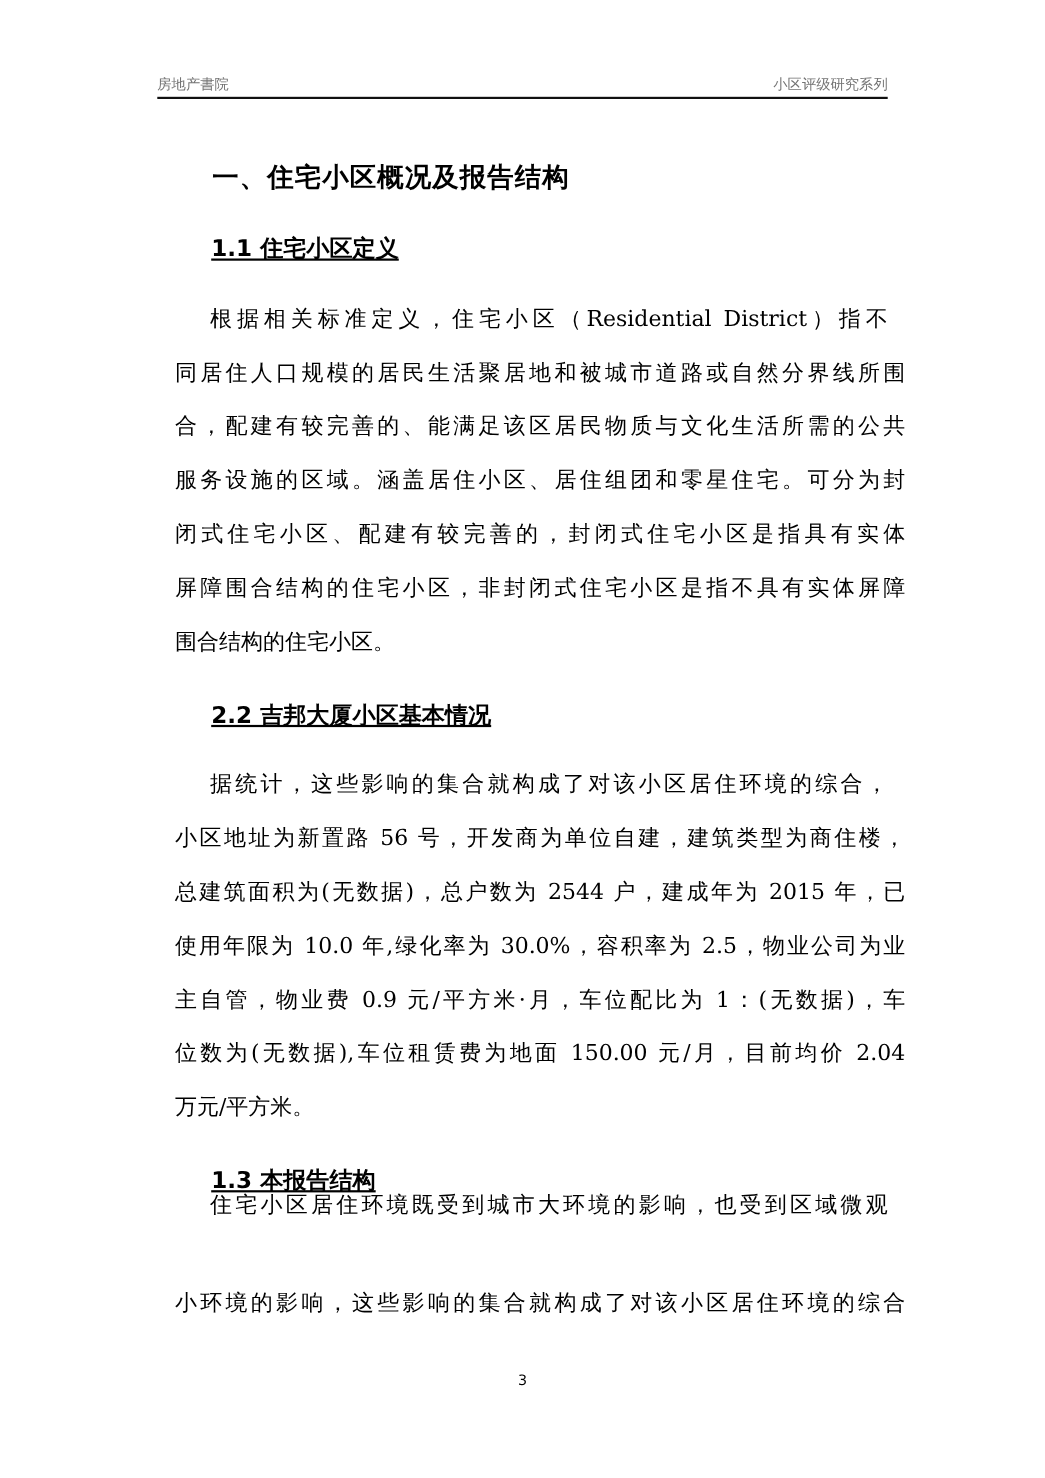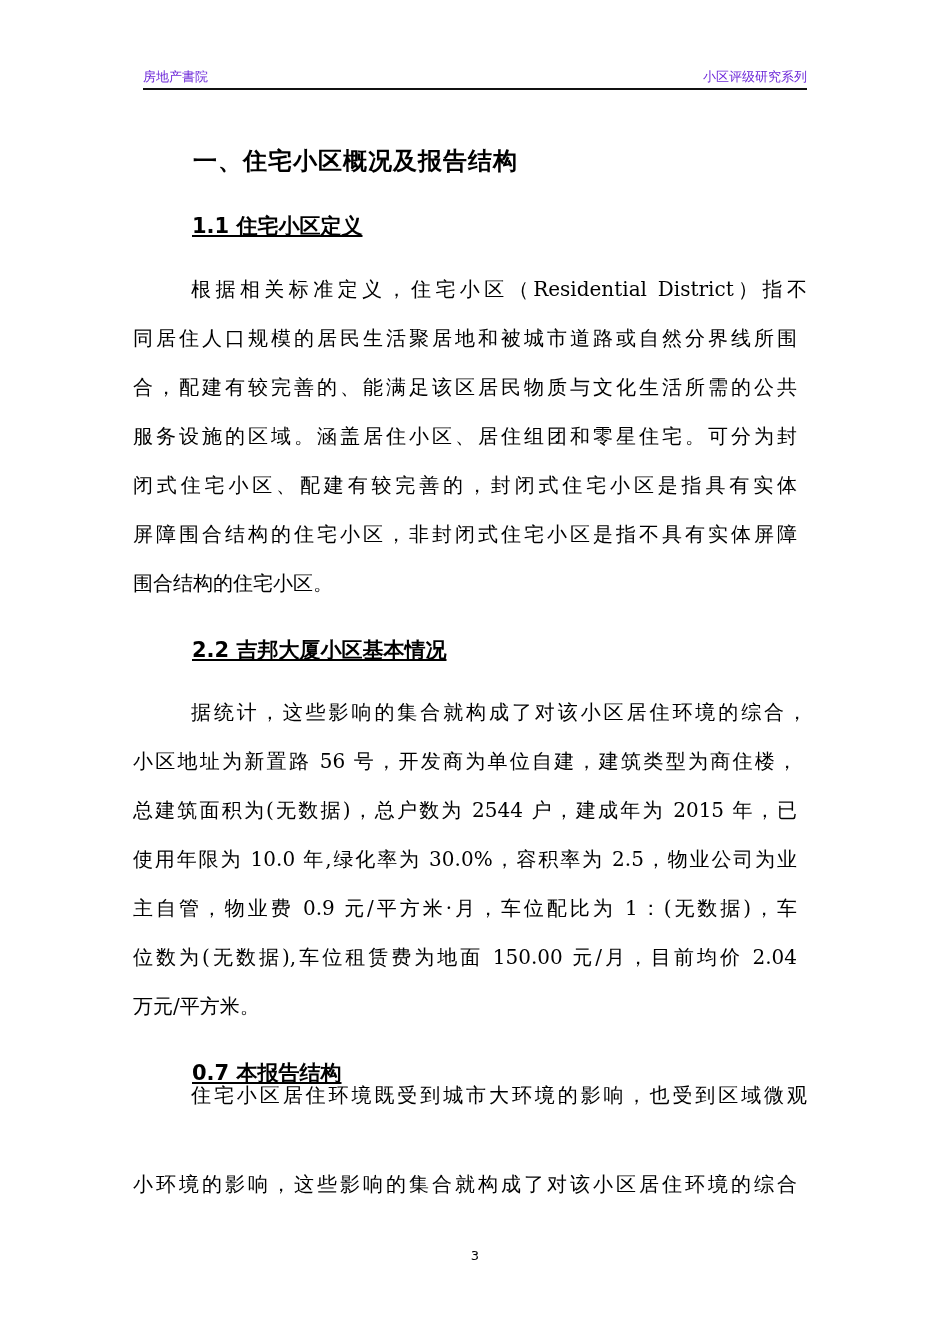--- a/index.html
+++ b/index.html
@@ -1,27 +1,27 @@
 <!DOCTYPE html>
 <html><head>
 <meta charset="utf-8">
 <style>
   html, body { margin: 0; padding: 0; background: #ffffff; }
   body { width: 950px; height: 1344px; position: relative; overflow: hidden;
          font-family: "DejaVu Serif", "Liberation Serif", serif; color: #000; }
   .hdr { position: absolute; top: 68px; font-family: "DejaVu Sans", "Liberation Sans", sans-serif;
-         font-size: 13px; color: #6d28d9; }
+         font-size: 13px; color: #737373; }
   .hdr-left { left: 143px; }
   .hdr-right { right: 143px; }
   .hdr-rule { position: absolute; left: 143px; top: 88px; width: 664px; height: 2px; background: #111; }
   .title { position: absolute; left: 193px; top: 145px; font-size: 24px; font-weight: bold;
            font-family: Liberation Sans, sans-serif; letter-spacing: 1px; }
   .h2 { position: absolute; left: 192px; font-size: 21px; font-weight: bold;
         font-family: "DejaVu Sans", "Liberation Sans", sans-serif; text-decoration: underline; }
-  .line { position: absolute; left: 133px; width: 664px; font-size: 20px; line-height: 26px;
+  .line { position: absolute; left: 159px; width: 664px; font-size: 20px; line-height: 26px;
           white-space: nowrap; text-align: justify; text-align-last: justify; }
   .line.first { left: 191px; width: 616px; }
   .line.last { text-align-last: left; }
   .pnum { position: absolute; top: 1248px; left: 0; width: 950px; text-align: center;
           font-family: "DejaVu Sans", "Liberation Sans", sans-serif; font-size: 13px; }
 </style>
 </head>
 <body>
 
 <div>
@@ -43,17 +43,17 @@
 
 <div class="h2" style="top:636px">2.2 吉邦大厦小区基本情况</div>
 <div class="line first" style="top:699px">据统计，这些影响的集合就构成了对该小区居住环境的综合，</div>
 <div class="line" style="top:748px">小区地址为新置路 56 号，开发商为单位自建，建筑类型为商住楼，</div>
 <div class="line" style="top:797px">总建筑面积为(无数据)，总户数为 2544 户，建成年为 2015 年，已</div>
 <div class="line" style="top:846px">使用年限为 10.0 年,绿化率为 30.0%，容积率为 2.5，物业公司为业</div>
 <div class="line" style="top:895px">主自管，物业费 0.9 元/平方米·月，车位配比为 1：(无数据)，车</div>
 <div class="line" style="top:944px">位数为(无数据),车位租赁费为地面 150.00 元/月，目前均价 2.04</div>
 <div class="line last" style="top:993px">万元/平方米。</div>
 
-<div class="h2" style="top:1059px">0.7 本报告结构</div>
+<div class="h2" style="top:1059px">1.3 本报告结构</div>
 <div class="line first" style="top:1082px">住宅小区居住环境既受到城市大环境的影响，也受到区域微观</div>
 <div class="line" style="top:1171px">小环境的影响，这些影响的集合就构成了对该小区居住环境的综合</div>
 
 <div class="pnum">3</div>
 
 </body></html>

